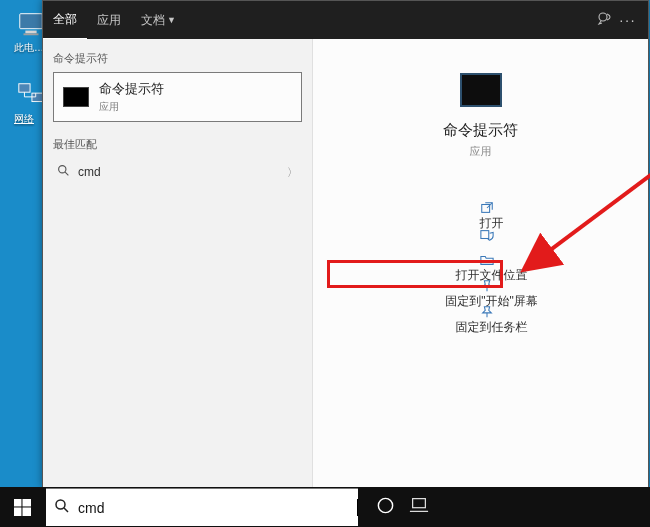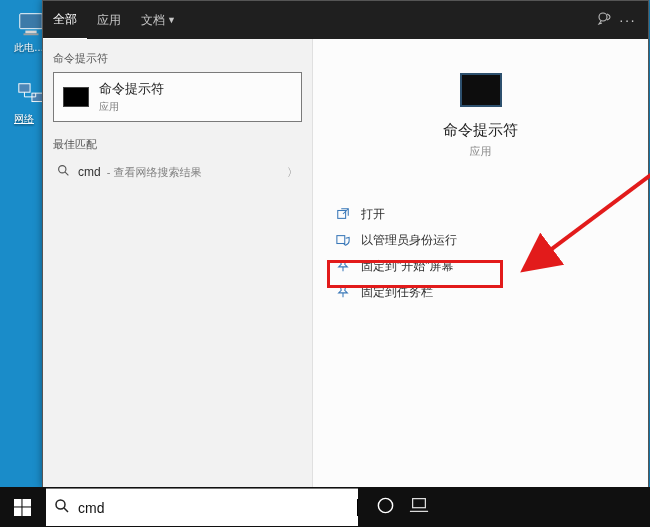--- a/index.html
+++ b/index.html
@@ -30,21 +30,21 @@
     .web-row .s-icon { margin-right:8px; color:#555; }
     .web-row .term { margin-right:6px; }
     .web-row .hint { color:#808080; font-size:11px; }
     .web-row .chev { margin-left:auto; color:#888; font-size:11px; }
 
     .right-col { flex:1; background:#fcfcfc; position:relative; padding-top:34px; text-align:center; }
     .preview-icon { width:42px; height:34px; background:#0d0d0d; border:2px solid #2d506e; margin:0 auto; }
     .preview-title { font-size:15px; margin-top:14px; color:#222; }
     .preview-sub { font-size:11px; color:#8a8a8a; margin-top:4px; }
     .actions { margin-top:42px; text-align:left; padding-left:20px; }
-    .actions .act { display:flex; align-items:center; height:26px; font-size:12px; color:#2e2e2e; cursor:pointer; padding-left:2px; }
+    .actions .act { display:flex; align-items:center; height:26px; font-size:12px; color:#2e2e2e; cursor:pointer; padding-left:2px;flex-direction:column; }
     .actions .act .ico { width:16px; height:16px; margin-right:10px; display:flex; align-items:center; justify-content:center; }
     .actions .act .ico svg { width:14px; height:14px; }
     .highlight-box { position:absolute; left:14px; top:221px; width:176px; height:28px; border:3px solid #e21b1b; pointer-events:none; }
     .arrow { position:absolute; left:200px; top:70px; pointer-events:none; }
 
     .taskbar { position:absolute; left:0; bottom:0; width:650px; height:40px; background:#101010; display:flex; align-items:center; }
     .start { width:44px; height:40px; display:flex; align-items:center; justify-content:center; cursor:pointer; }
     .searchbox { display:flex; align-items:center; background:#fff; height:38px; width:312px; margin-left:2px; border-top:1px solid #777; }
     .searchbox .mag { color:#333; margin:0 8px; }
     .searchbox .field { border:none; outline:none; font-size:14px; flex:1; background:transparent; color:#111; }
@@ -107,21 +107,20 @@
       </div>
       <div class="sec-label">最佳匹配</div>
       <div class="web-row">
         <span class="s-icon">
           <svg width="13" height="13" viewBox="0 0 16 16" fill="none" stroke="#555" stroke-width="1.4">
               <circle cx="6.5" cy="6.5" r="4.5"></circle>
               <line x1="10" y1="10" x2="14" y2="14"></line>
             </svg>
         </span>
         <span class="term">cmd</span>
-        <span class="hint">- 查看网络搜索结果</span>
         <span class="chev">〉</span>
       </div>
     </div>
 
     <div class="right-col">
       <div class="preview-icon"></div>
       <div class="preview-title">命令提示符</div>
       <div class="preview-sub">应用</div>
 
       <div class="actions">
@@ -135,21 +134,28 @@
             </span>
           <span>打开</span>
         </div>
         <div class="act">
           <span class="ico">
               <svg viewBox="0 0 16 16" class="col-blue" fill="none" stroke-width="1.2">
                 <rect x="1" y="3" width="9" height="9"></rect>
                 <path d="M11 6l4-1v4c0 3-2 4-4 5-1-.5-2-1-2-2"></path>
               </svg>
             </span>
-          <span>以管理员身份运行</span>
+        </div>
+        <div class="act">
+          <span class="ico">
+              <svg viewBox="0 0 16 16" class="col-blue" fill="none" stroke-width="1.2">
+                <path d="M1 4h5l1 2h8v7H1z"></path>
+              </svg>
+            </span>
+          <span>打开文件位置</span>
         </div>
         <div class="act">
           <span class="ico">
               <svg viewBox="0 0 16 16" class="col-blue" fill="none" stroke-width="1.2">
                 <path d="M5 2h6l-1 4 3 3H3l3-3z"></path>
                 <line x1="8" y1="9" x2="8" y2="14"></line>
               </svg>
             </span>
           <span>固定到"开始"屏幕</span>
         </div>

